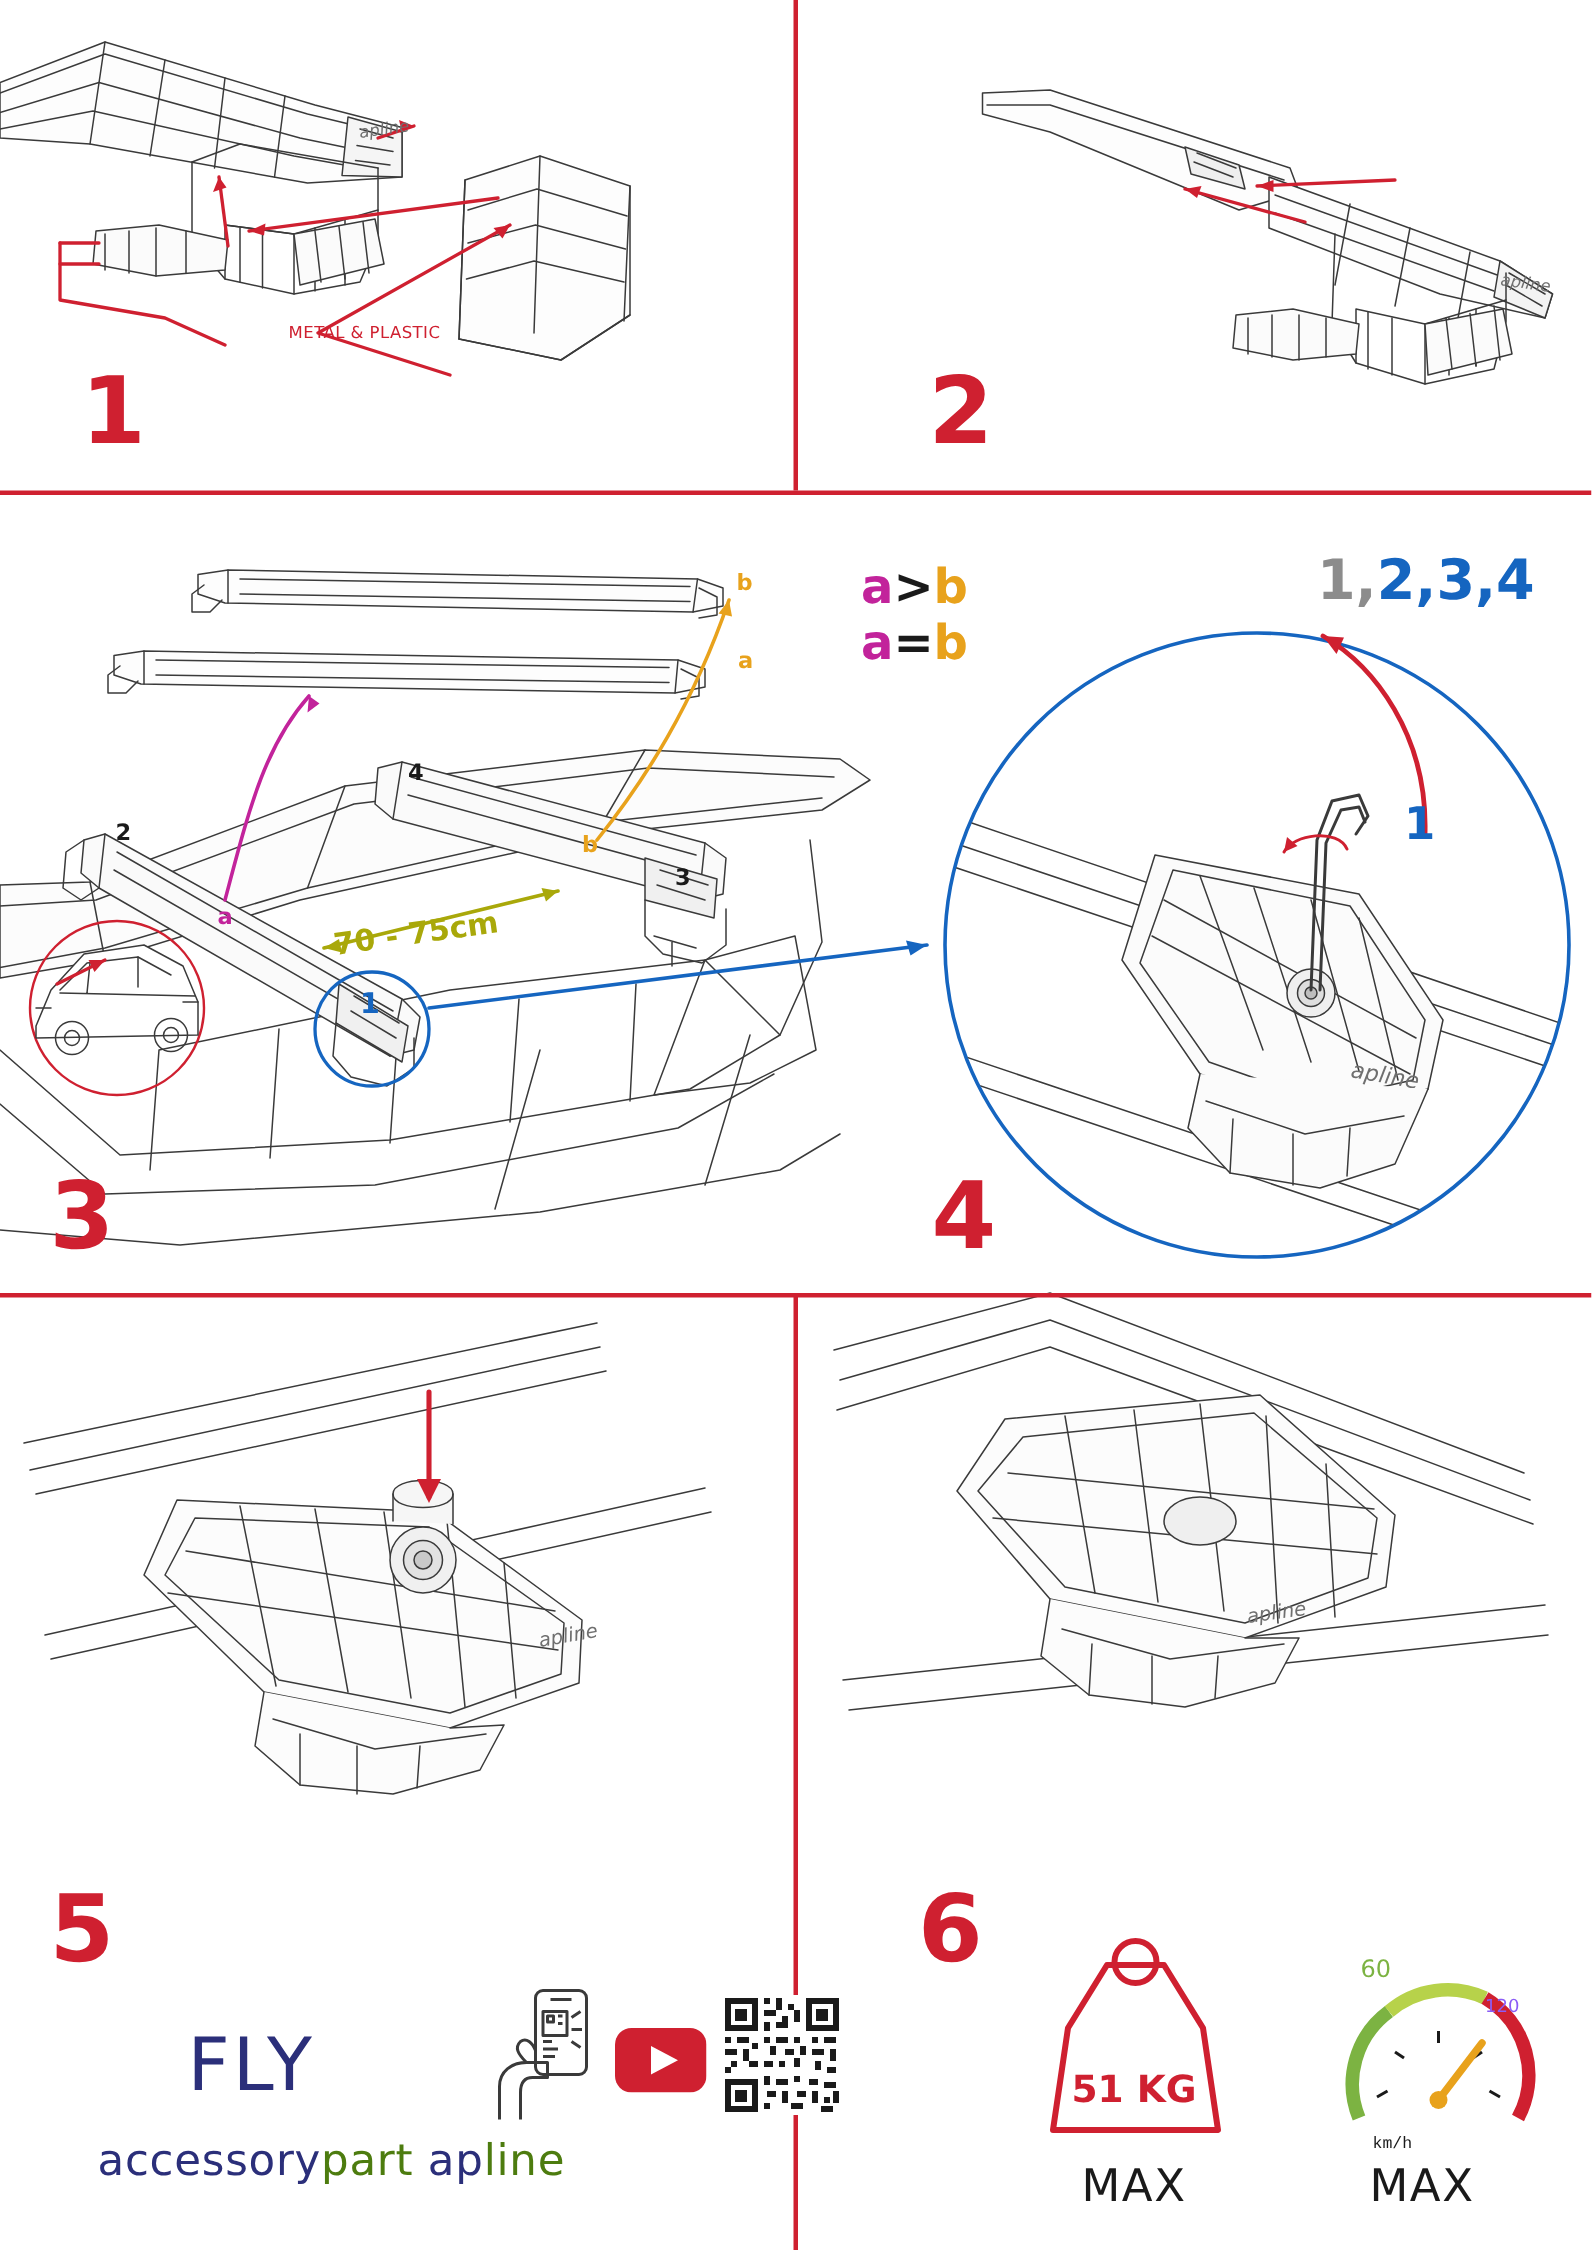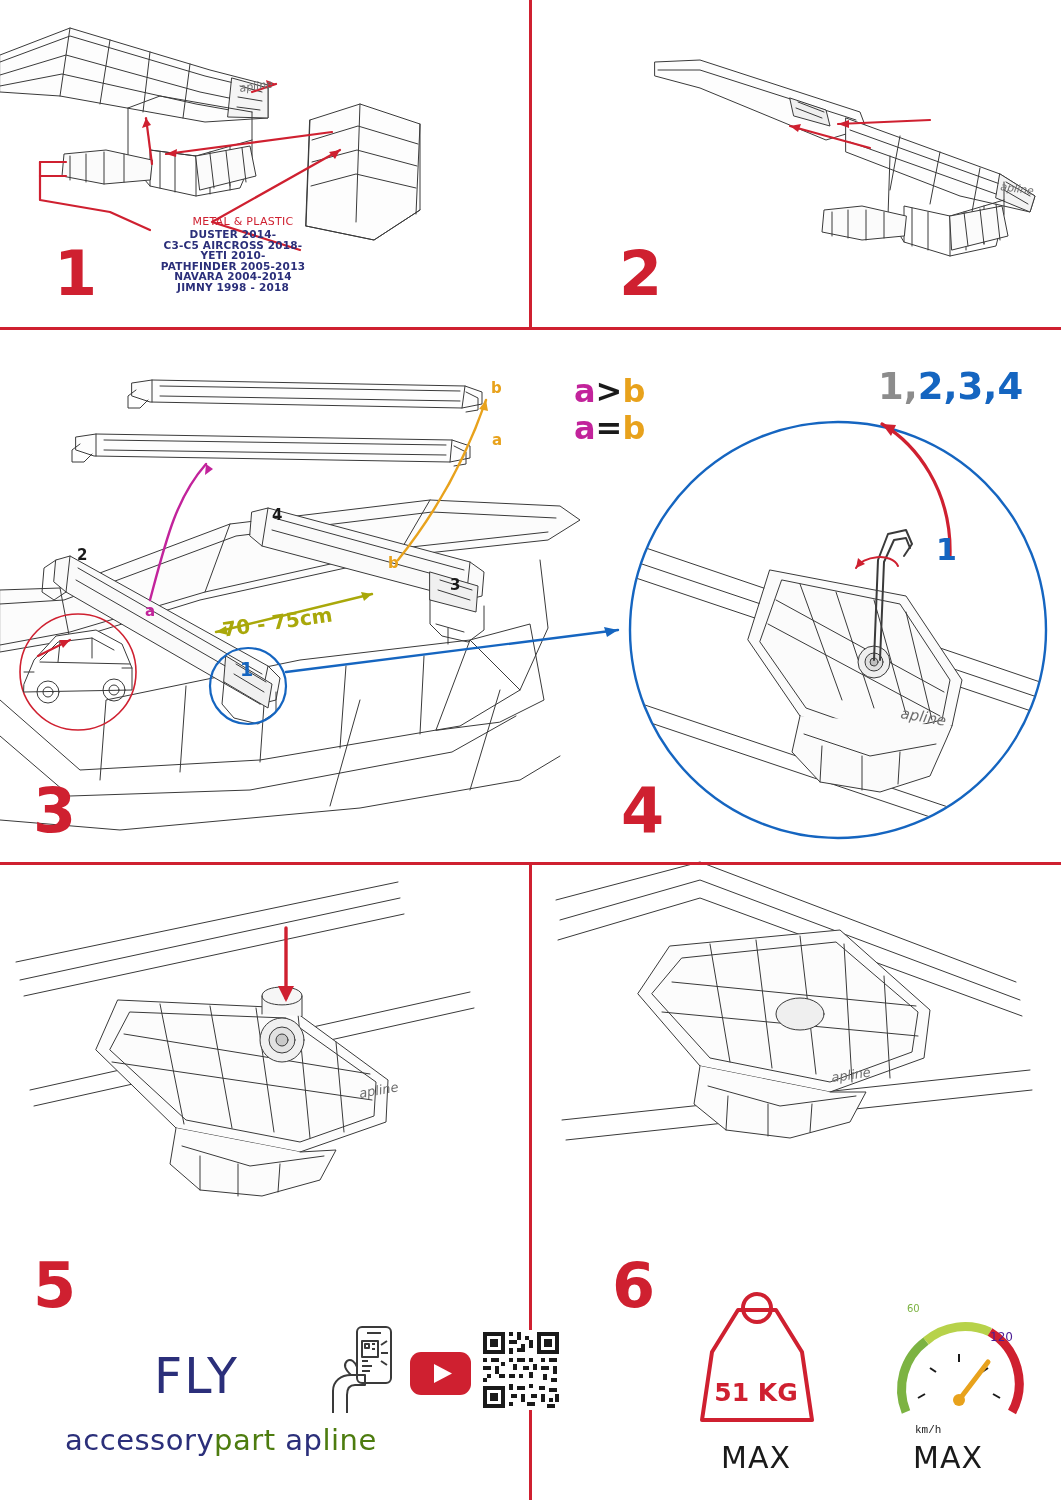--- a/index.html
+++ b/index.html
@@ -145,21 +145,20 @@
   
   .fly-word {
     position: absolute;
     left: 125px;
     top: 1348px;
     font-family: "DejaVu Sans", sans-serif;
     font-weight: 400;
     font-size: 49px;
     letter-spacing: 2px;
     color: #2b2f7a;
-    margin-left: 29px;
   }
   .brand-line {
     position: absolute;
     left: 65px;
     top: 1423px;
     font-family: "DejaVu Sans", sans-serif;
     font-weight: 400;
     font-size: 29px;
     color: #2b2f7a;
     letter-spacing: .5px;
@@ -208,30 +207,30 @@
     top: 1424px;
     font-family: Liberation Mono, monospace;
     font-size: 11px;
     color: #1a1a1a;
   }
   .gauge-60 {
     position: absolute;
     left: 907px;
     top: 1303px;
     font-family: "DejaVu Sans", sans-serif;
-    font-size: 10px;
+    font-size: 16px;
     color: #7cb342;
   }
   .gauge-120 {
     position: absolute;
     left: 990px;
     top: 1330px;
     font-family: "DejaVu Sans", sans-serif;
     font-size: 12px;
-    color: #4c1d95;
+    color: #8b5cf6;
   }
 
   
   .qr-box {
     position: absolute;
     left: 481px;
     top: 1330px;
     width: 80px;
     height: 80px;
   }
@@ -503,28 +502,20 @@
   <div class="vrule v2"></div>
 
   <div class="step-num step-1">1</div>
   <div class="step-num step-2">2</div>
   <div class="step-num step-3">3</div>
   <div class="step-num step-4">4</div>
   <div class="step-num step-5">5</div>
   <div class="step-num step-6">6</div>
 
   <div class="metal-plastic">METAL &amp; PLASTIC</div>
-  <div class="veh-list">
-    <div>DUSTER 2014-</div>
-    <div>C3-C5 AIRCROSS 2018-</div>
-    <div>YETI 2010-</div>
-    <div>PATHFINDER 2005-2013</div>
-    <div>NAVARA 2004-2014</div>
-    <div>JIMNY 1998 - 2018</div>
-  </div>
 
   <div class="lbl lbl-b-top">b</div>
   <div class="lbl lbl-a-top">a</div>
   <div class="lbl lbl-b-mid">b</div>
   <div class="lbl lbl-a-mid">a</div>
   <div class="lbl lbl-n2">2</div>
   <div class="lbl lbl-n3">3</div>
   <div class="lbl lbl-n4">4</div>
   <div class="lbl lbl-n1">1</div>
   <div class="dim-text">70 - 75cm</div>

